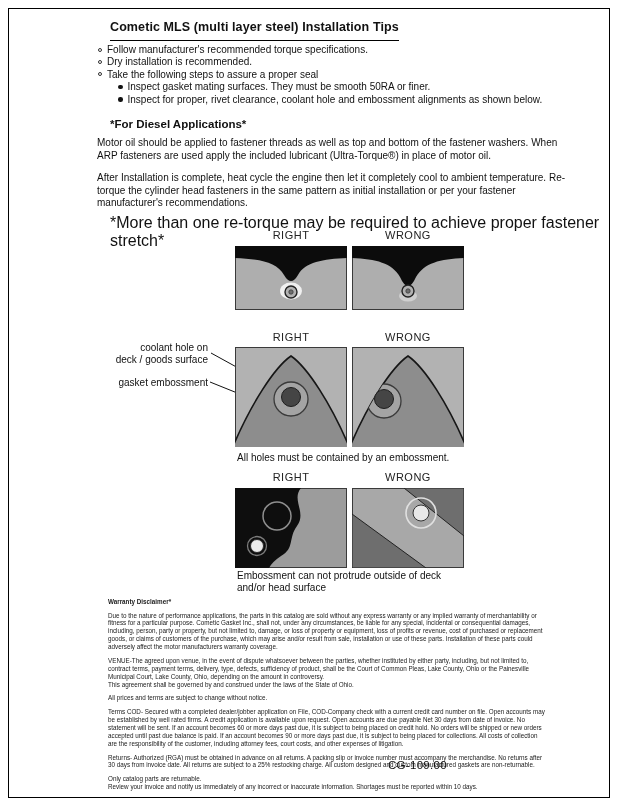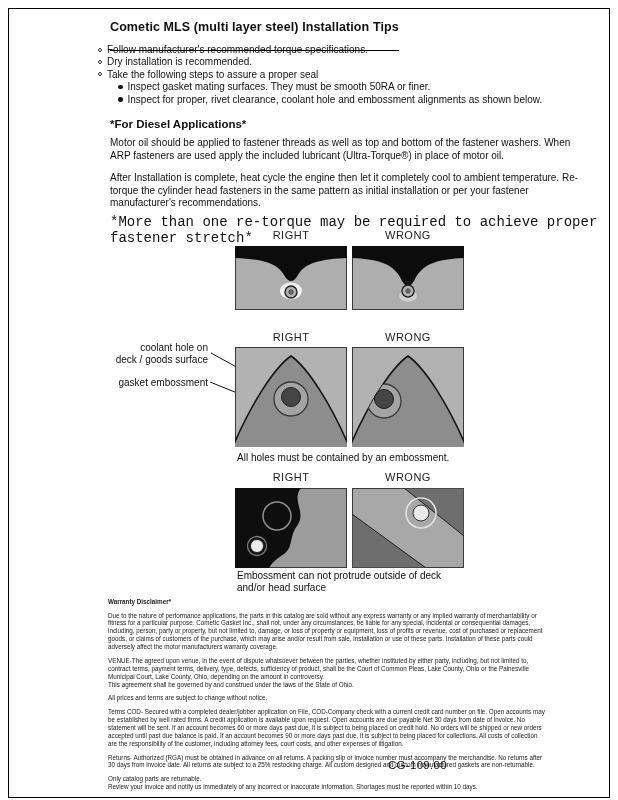--- a/index.html
+++ b/index.html
@@ -8,38 +8,38 @@
     position:relative; width:618px; height:800px; background:#fff;
     font-family:"Liberation Sans", sans-serif; color:#111; overflow:hidden;
   }
   .frame {
     position:absolute; left:8px; top:8px; width:602px; height:790px;
     border:1.5px solid #000;
   }
   .abs { position:absolute; }
   .title {
     left:110px; top:20px; font-size:12.5px; font-weight:bold;
-    border-bottom:1.3px solid #000; padding-bottom:16px; letter-spacing:0.1px;
+    border-bottom:1.3px solid #000; padding-bottom:6px; letter-spacing:0.1px;
   }
   .bullets { left:98px; top:44px; width:490px; font-size:10px; }
   .b-row { display:flex; line-height:12.4px; }
   .b-row.sub { margin-left:20px; }
   .b-open {
     flex:none; width:4px; height:4px; border:1px solid #333; border-radius:50%;
     margin:3.5px 5px 0 0;
   }
   .b-fill {
     flex:none; width:4.5px; height:4.5px; background:#111; border-radius:50%;
     margin:3.5px 5px 0 0;
   }
   .diesel-h { left:110px; top:118px; font-size:11.5px; font-weight:bold; }
-  .para { left:110px; width:470px; font-size:10px; line-height:12.6px; }
+  .para { left:97px; width:470px; font-size:10px; line-height:12.6px; }
   .p1 { top:137px; }
   .p2 { top:172px; }
-  .note { left:110px; top:214px; font-size:14px;font-family:Liberation Mono, monospace; }
+  .note { left:110px; top:214px; font-size:16px; }
   .figlabel {
     width:112px; text-align:center; font-size:11px; letter-spacing:0.5px; color:#222;
   }
   .figbox { width:112px; }
   .figbox svg { display:block; }
   .caption { font-size:10px; line-height:12px; }
   .callout { font-size:10px; line-height:11.5px; text-align:right; }
   .legal {
     left:108px; top:598px; width:880px; font-size:12.6px; line-height:1.25;
     transform:scale(0.5); transform-origin:0 0; color:#1a1a1a;

